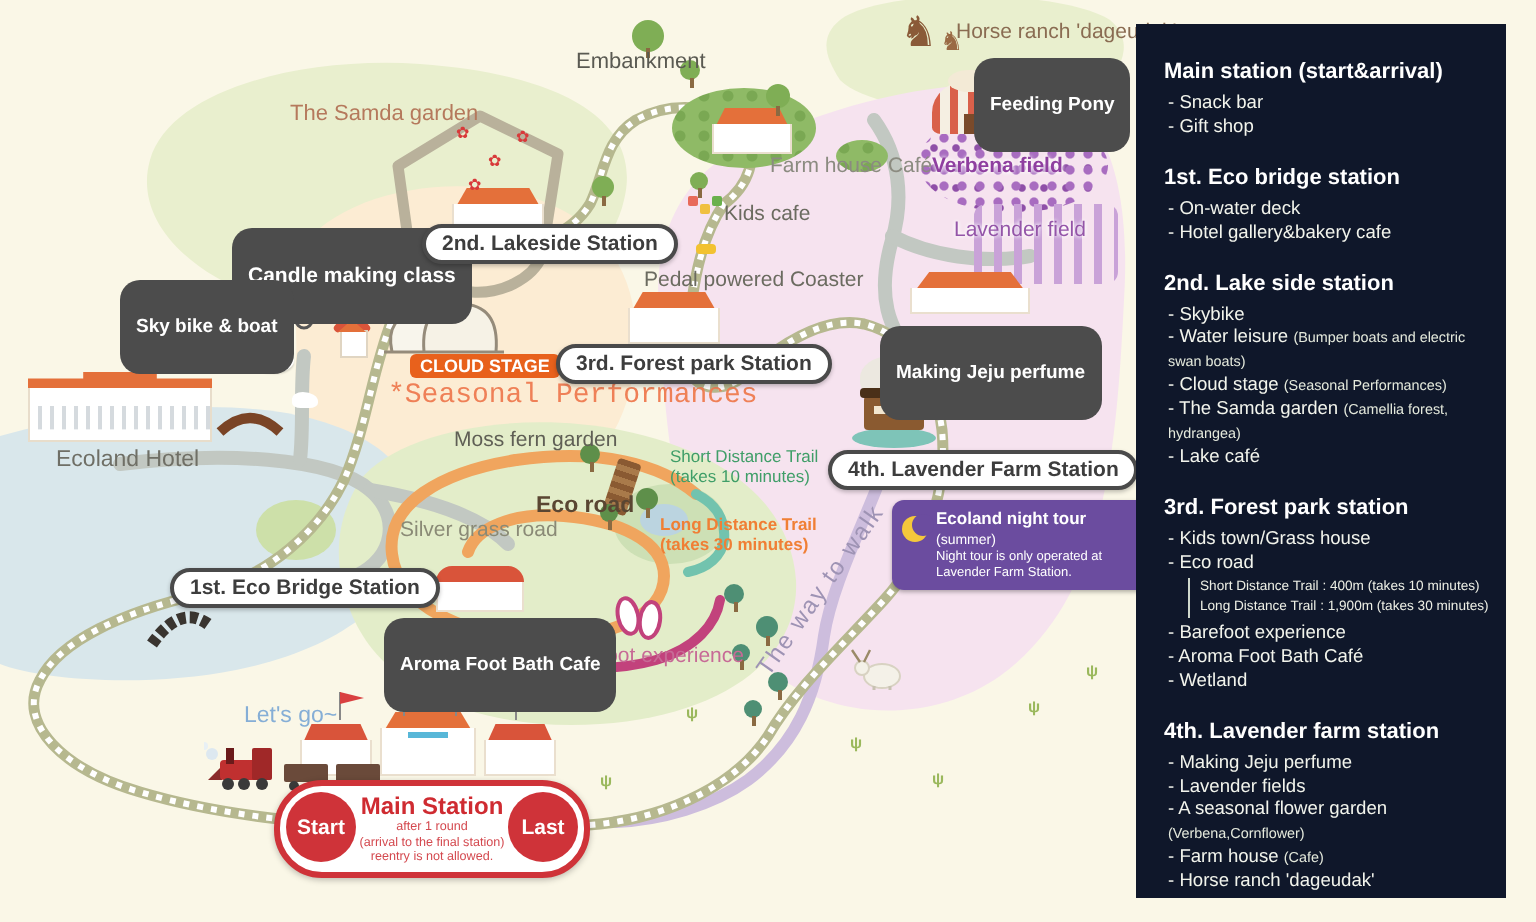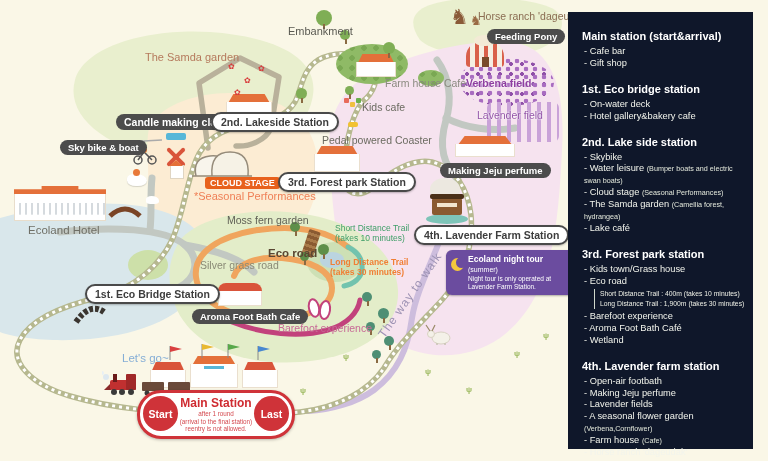--- a/index.html
+++ b/index.html
@@ -9,25 +9,25 @@
   .abs{position:absolute;}
   
   .lbl{position:absolute;z-index:6;white-space:nowrap;color:#6b6b60;font-size:10.5px;}
   .pre{white-space:pre-line;line-height:1.15;}
   
   .pill{position:absolute;z-index:7;background:#fff;border:2.5px solid #4a4a4a;border-radius:13px;
         padding:2px 8px;font-size:10.5px;font-weight:bold;color:#3d3d3d;white-space:nowrap;
         box-shadow:0 1px 2px rgba(0,0,0,.25);}
   
   .dbadge{position:absolute;z-index:7;background:#4C4C4C;color:#fff;border-radius:10px;
-        padding:2px 8px;font-size:9.5px;font-weight:bold;white-space:nowrap;}
+        padding:18px 8px;font-size:9.5px;font-weight:bold;white-space:nowrap;}
   
   .cloudtag{position:absolute;z-index:7;background:#E8611C;color:#fff;font-weight:bold;
         font-size:9px;padding:1px 5px;border-radius:3px;white-space:nowrap;}
-  .cloudsub{position:absolute;z-index:7;color:#EF8057;font-size:11px;white-space:nowrap;}
+  .cloudsub{position:absolute;z-index:7;color:#EF8057;font-size:14px;white-space:nowrap;font-family:Liberation Mono, monospace;}
   
   .night{position:absolute;z-index:7;background:#6B4C9F;border-radius:6px;width:106px;
         padding:4px 6px 4px 22px;color:#fff;box-shadow:0 1px 2px rgba(0,0,0,.3);}
   .night .moon{position:absolute;left:5px;top:8px;width:13px;height:13px;border-radius:50%;
         background:#F5C83C;}
   .night .moon::after{content:"";position:absolute;left:5px;top:-1px;width:11px;height:11px;
         border-radius:50%;background:#6B4C9F;}
   .night .t1{font-size:8.5px;font-weight:bold;}
   .night .t1 .season{font-weight:normal;font-size:7px;}
   .night .t2{font-size:6.5px;line-height:1.25;margin-top:1px;white-space:pre-line;}
@@ -339,21 +339,21 @@
     <div class="circle" style="right:3px;">Last</div>
     <div class="title">Main Station</div>
     <div class="note">after 1 round
 (arrival to the final station)
 reentry is not allowed.</div>
   </div>
 
   <div class="sidebar">
     <div class="sb-sec">
       <div class="sb-title">Main station (start&amp;arrival)</div>
-      <div class="sb-item"><span>Cafe bar</span></div>
+      <div class="sb-item"><span>Snack bar</span></div>
       <div class="sb-item"><span>Gift shop</span></div>
     </div>
     <div class="sb-sec">
       <div class="sb-title">1st.  Eco bridge station</div>
       <div class="sb-item"><span>On-water deck</span></div>
       <div class="sb-item"><span>Hotel gallery&amp;bakery cafe</span></div>
     </div>
     <div class="sb-sec">
       <div class="sb-title">2nd.  Lake side station</div>
       <div class="sb-item"><span>Skybike</span></div>
@@ -369,21 +369,20 @@
       <div class="sb-subs">
         <div class="sb-sub">Short Distance Trail : 400m (takes 10 minutes)</div>
         <div class="sb-sub">Long Distance Trail : 1,900m (takes 30 minutes)</div>
       </div>
       <div class="sb-item"><span>Barefoot experience</span></div>
       <div class="sb-item"><span>Aroma Foot Bath Café</span></div>
       <div class="sb-item"><span>Wetland</span></div>
     </div>
     <div class="sb-sec">
       <div class="sb-title">4th. Lavender farm station</div>
-      <div class="sb-item"><span>Open-air footbath</span></div>
       <div class="sb-item"><span>Making Jeju perfume</span></div>
       <div class="sb-item"><span>Lavender fields</span></div>
       <div class="sb-item"><span>A seasonal flower garden </span><span class="sb-note">(Verbena,Cornflower)</span></div>
       <div class="sb-item"><span>Farm house </span><span class="sb-note">(Cafe)</span></div>
       <div class="sb-item"><span>Horse ranch 'dageudak'</span></div>
     </div>
   </div>
 
 </div>
 

